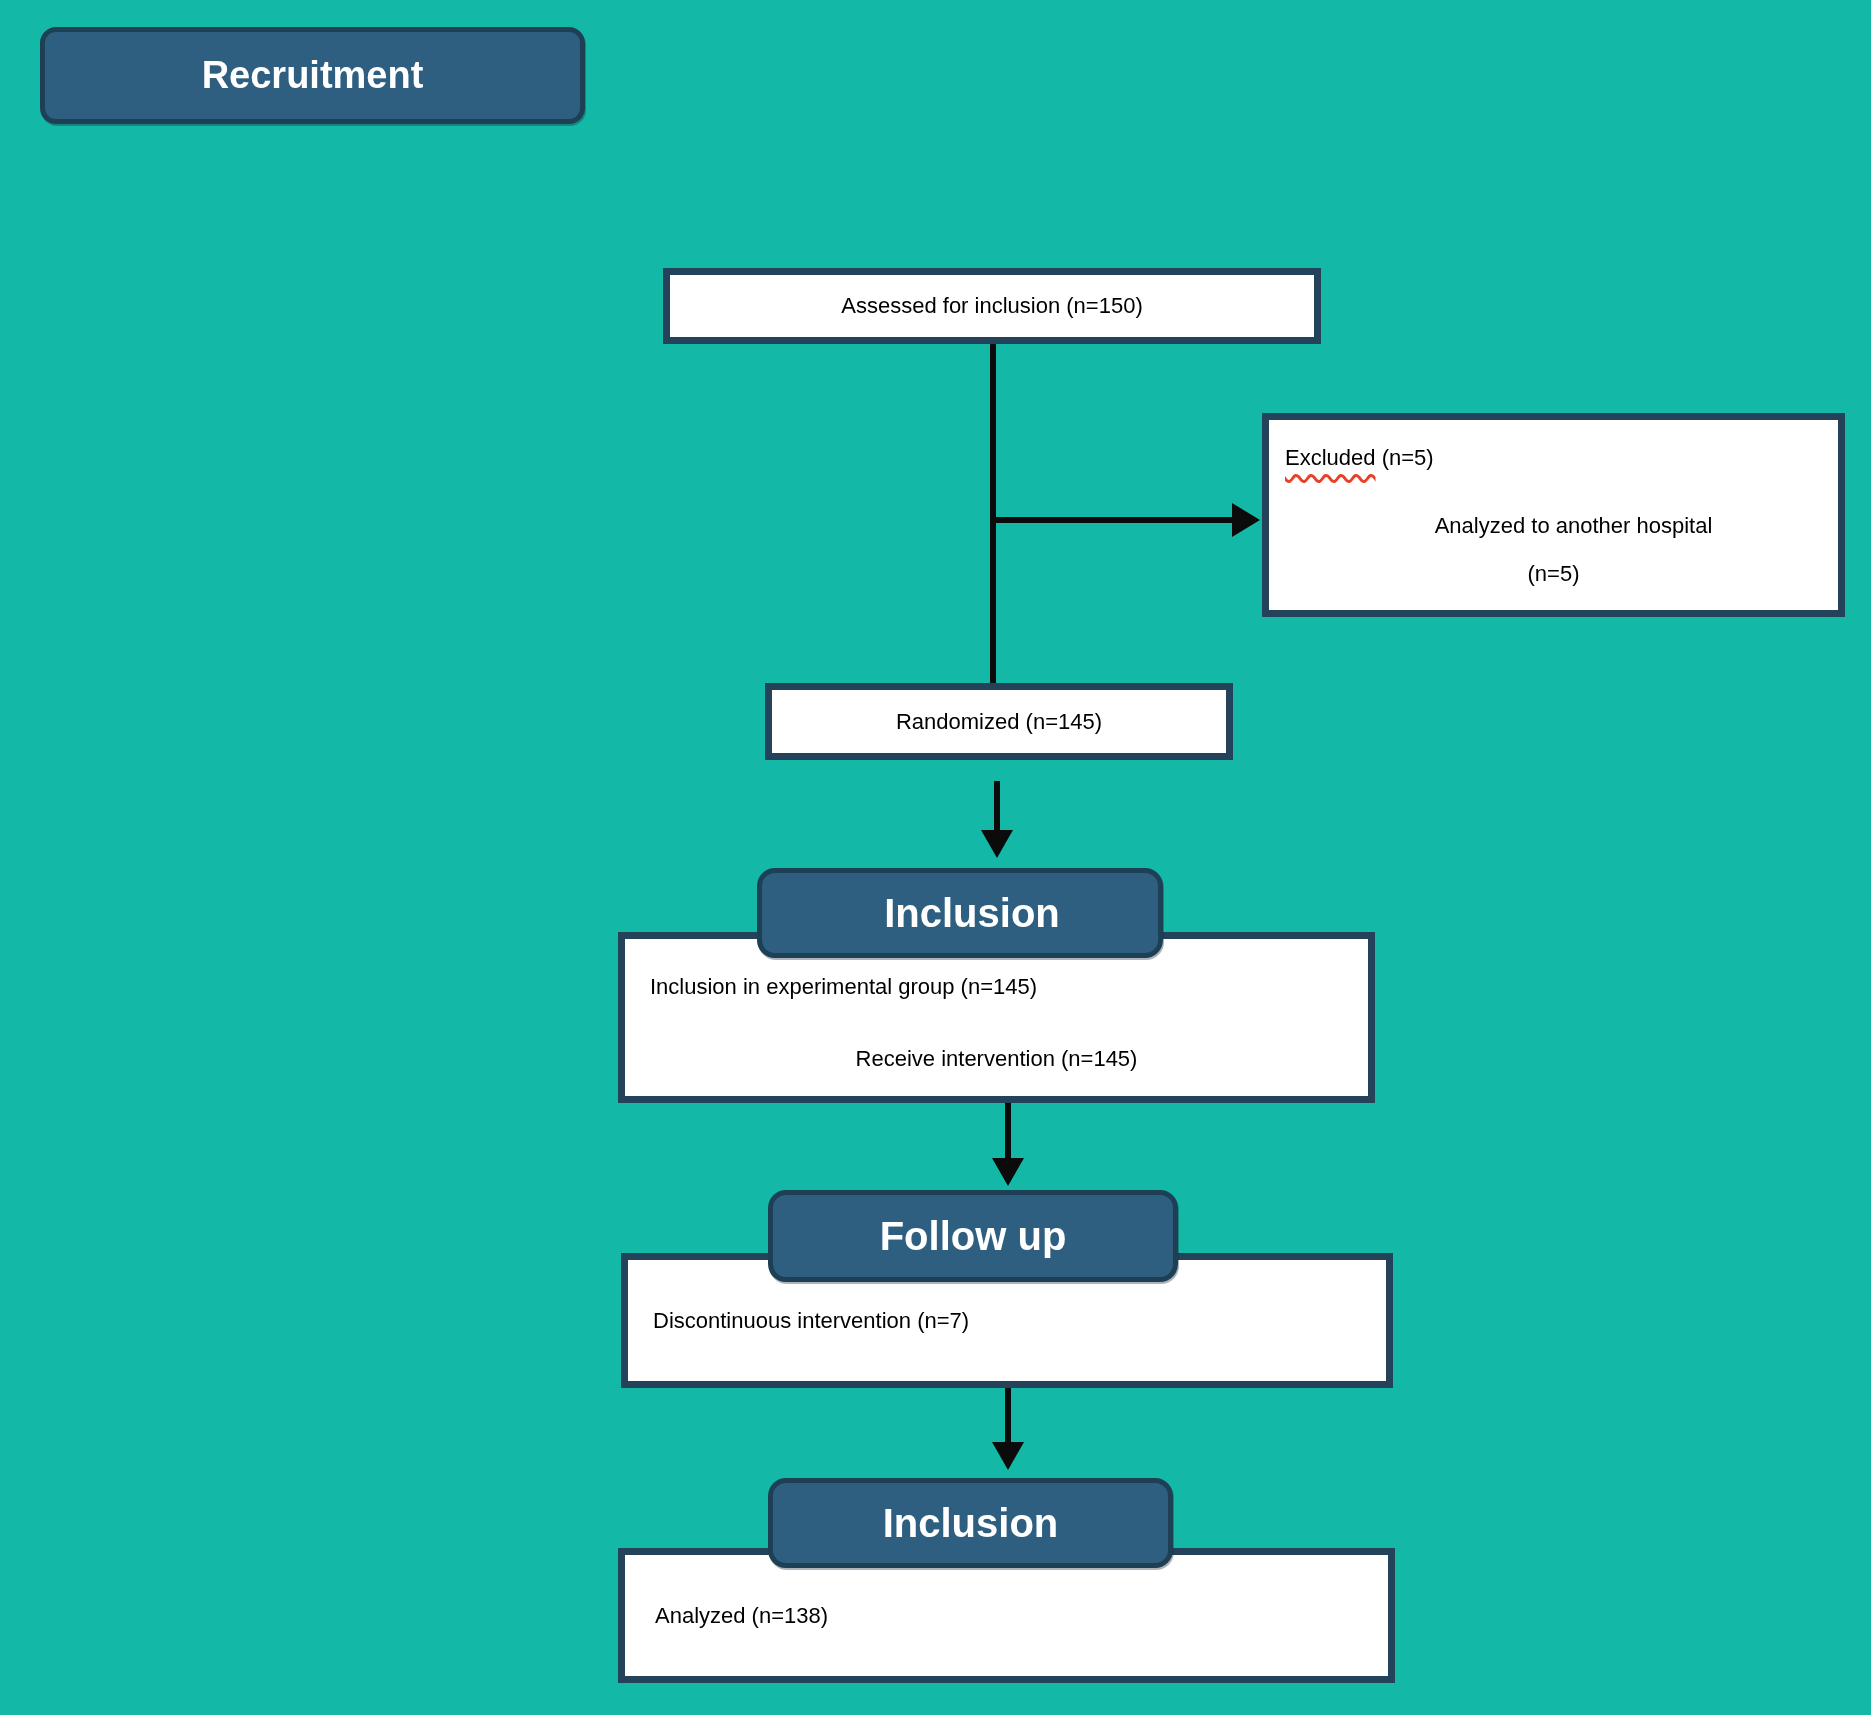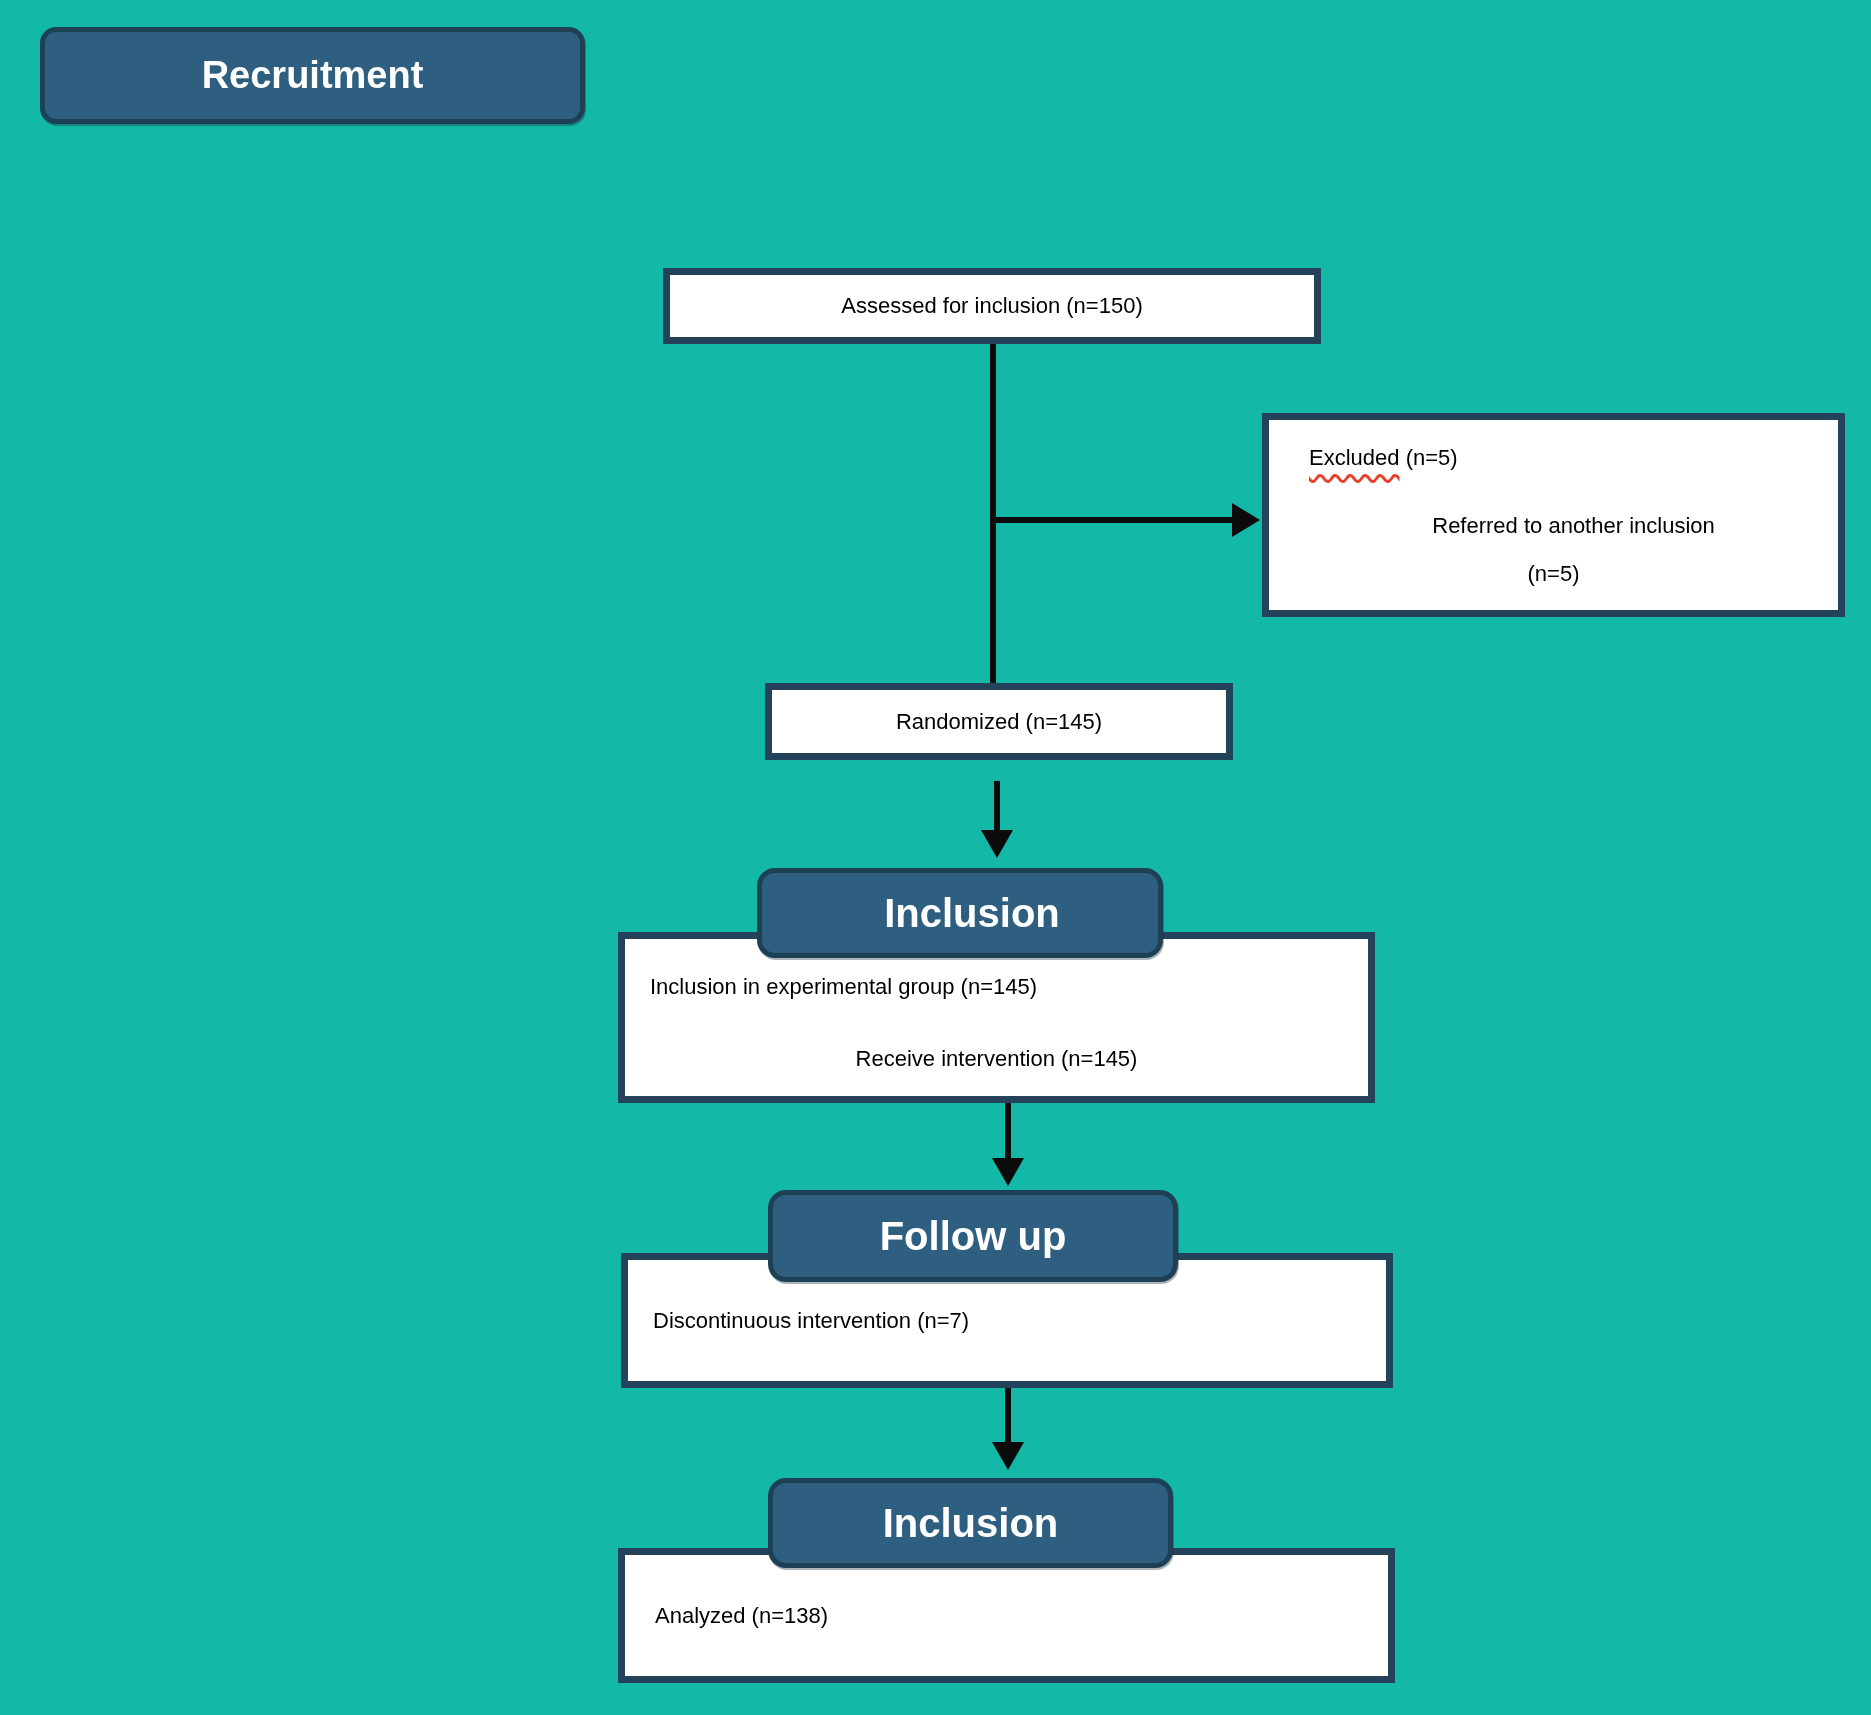--- a/index.html
+++ b/index.html
@@ -22,21 +22,21 @@
     box-sizing:border-box;z-index:3;display:flex;align-items:center;justify-content:center;
     color:#ffffff;font-weight:700;font-size:40px;
     box-shadow:1px 2px 0 rgba(20,40,55,.35);
   }
 
   .recruitment{left:40px;top:27px;width:545px;height:97px;font-size:38px;border-radius:16px;}
 
   .assessed{left:663px;top:268px;width:658px;height:76px;}
   .randomized{left:765px;top:683px;width:468px;height:77px;}
 
-  .excluded{left:1262px;top:413px;width:583px;height:204px;padding:16px 40px;}
+  .excluded{left:1262px;top:413px;width:583px;height:204px;padding:16px 16px;}
   .excluded .l1{text-align:left;}
   .excluded .squiggle{
     text-decoration-line:underline;text-decoration-style:wavy;
     text-decoration-color:#e8402a;text-decoration-thickness:3px;text-underline-offset:9px;
   }
   .excluded .l2{text-align:center;padding-left:40px;margin-top:24px;}
   .excluded .l3{text-align:center;margin-top:4px;}
 
   .inclusion-pill{left:757px;top:868px;width:406px;height:90px;padding-left:24px;}
   .inclusion-box{left:618px;top:932px;width:757px;height:171px;
@@ -79,21 +79,21 @@
   </div>
 
   <div class="fbox center assessed">
     <span>Assessed for inclusion (n=150)</span>
   </div>
 
   <div class="fbox excluded">
     <div class="l1">
       <span class="squiggle">Excluded</span><span> (n=5)</span>
     </div>
-    <div class="l2">Referred to another inclusion</div>
+    <div class="l2">Analyzed to another hospital</div>
     <div class="l3">(n=5)</div>
   </div>
 
   <div class="fbox center randomized">
     <span>Randomized (n=145)</span>
   </div>
 
   <div class="pill inclusion-pill">
     <span>Inclusion</span>
   </div>

